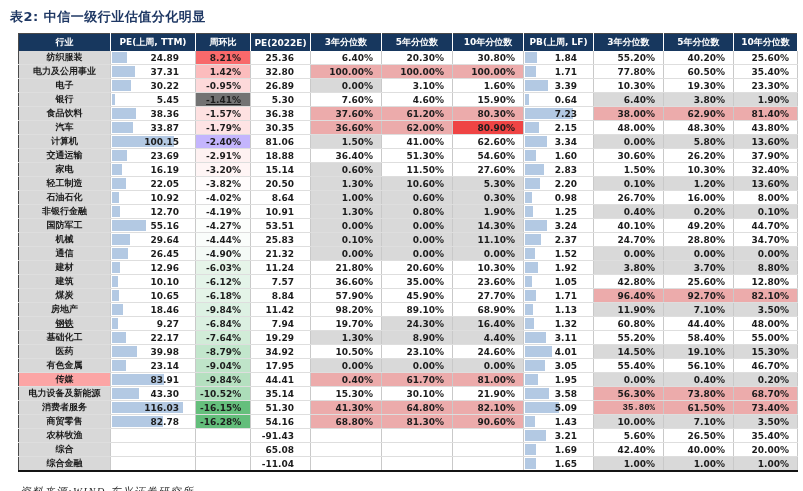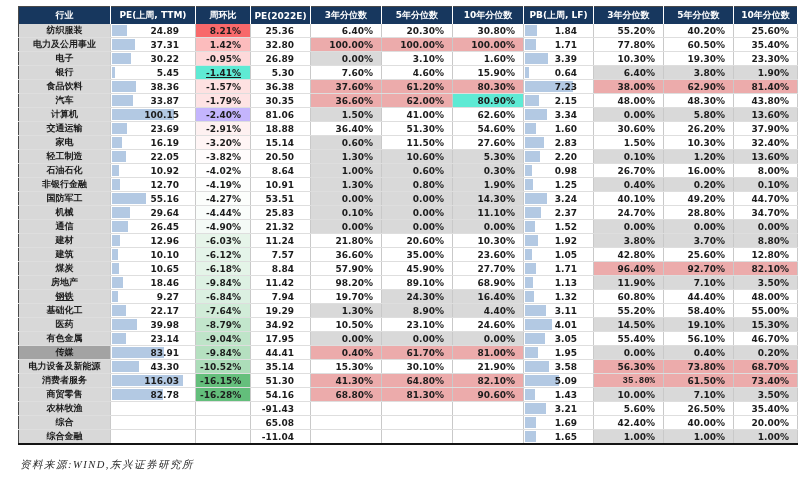--- a/index.html
+++ b/index.html
@@ -20,20 +20,24 @@
   td.wow{text-align:right;padding-right:9px;}
   td.pct{text-align:right;padding-right:8px;}
   .bar{position:absolute;z-index:1;left:1px;top:1px;bottom:1px;background:#B3C9E3;}
   .source{margin:13px 0 0 12px;font-family:"Liberation Serif","DejaVu Serif",serif;
           font-style:italic;font-size:10.5px;color:#2a2a2a;letter-spacing:1.5px;}
 </style>
 </head>
 <body>
 
 <div class="page">
+  <div class="title" style="color: rgb(31, 56, 100);">
+    <span>表2:</span>
+    <span>中信一级行业估值分化明显</span>
+  </div>
 
   <table>
     <colgroup>
       <col style="width:92px">
         <col style="width:85px">
         <col style="width:55px">
         <col style="width:60px">
       <col style="width:71px">
         <col style="width:71px">
         <col style="width:71px">
@@ -93,21 +97,21 @@
           <td class="pct"><span>3.10%</span></td>
           <td class="pct"><span>1.60%</span></td>
           <td class="num"><div class="bar" style="background: rgb(179, 201, 227); width: 32.8216%;"></div><span>3.39</span></td>
           <td class="pct"><span>10.30%</span></td>
           <td class="pct"><span>19.30%</span></td>
           <td class="pct"><span>23.30%</span></td>
         </tr>
         <tr>
           <td class="ind" style="background: rgb(216, 216, 216);"><span>银行</span></td>
           <td class="num"><div class="bar" style="background: rgb(179, 201, 227); width: 3.9925%;"></div><span>5.45</span></td>
-          <td class="wow" style="background: #5eead4; text-decoration: underline;"><span>-1.41%</span></td>
+          <td class="wow" style="background: #737373; text-decoration: underline;"><span>-1.41%</span></td>
           <td class="num"><span>5.30</span></td>
           <td class="pct"><span>7.60%</span></td>
           <td class="pct"><span>4.60%</span></td>
           <td class="pct"><span>15.90%</span></td>
           <td class="num"><div class="bar" style="background: rgb(179, 201, 227); width: 6.1964%;"></div><span>0.64</span></td>
           <td class="pct" style="background: rgb(217, 217, 217);"><span>6.40%</span></td>
           <td class="pct" style="background: rgb(217, 217, 217);"><span>3.80%</span></td>
           <td class="pct" style="background: rgb(217, 217, 217);"><span>1.90%</span></td>
         </tr>
         <tr>
@@ -123,21 +127,21 @@
           <td class="pct" style="background: rgb(236, 171, 171);"><span>62.90%</span></td>
           <td class="pct" style="background: rgb(236, 171, 171);"><span>81.40%</span></td>
         </tr>
         <tr>
           <td class="ind" style="background: rgb(216, 216, 216);"><span>汽车</span></td>
           <td class="num"><div class="bar" style="background: rgb(179, 201, 227); width: 24.8121%;"></div><span>33.87</span></td>
           <td class="wow" style="background: rgb(254, 227, 228);"><span>-1.79%</span></td>
           <td class="num"><span>30.35</span></td>
           <td class="pct" style="background: rgb(236, 171, 171);"><span>36.60%</span></td>
           <td class="pct" style="background: rgb(236, 171, 171);"><span>62.00%</span></td>
-          <td class="pct" style="background: #5eead4; margin-left: 32px;"><span>80.90%</span></td>
+          <td class="pct" style="background: #ef4444; margin-left: 32px;"><span>80.90%</span></td>
           <td class="num"><div class="bar" style="background: rgb(179, 201, 227); width: 20.816%;"></div><span>2.15</span></td>
           <td class="pct"><span>48.00%</span></td>
           <td class="pct"><span>48.30%</span></td>
           <td class="pct"><span>43.80%</span></td>
         </tr>
         <tr>
           <td class="ind" style="background: rgb(216, 216, 216);"><span>计算机</span></td>
           <td class="num"><div class="bar" style="background: rgb(179, 201, 227); width: 73.3668%;"></div><span>100.15</span></td>
           <td class="wow" style="background: #c4b5fd;"><span>-2.40%</span></td>
           <td class="num"><span>81.06</span></td>
@@ -351,21 +355,21 @@
           <td class="num"><span>17.95</span></td>
           <td class="pct" style="background: rgb(217, 217, 217);"><span>0.00%</span></td>
           <td class="pct" style="background: rgb(217, 217, 217);"><span>0.00%</span></td>
           <td class="pct" style="background: rgb(217, 217, 217);"><span>0.00%</span></td>
           <td class="num"><div class="bar" style="background: rgb(179, 201, 227); width: 29.5297%;"></div><span>3.05</span></td>
           <td class="pct"><span>55.40%</span></td>
           <td class="pct"><span>56.10%</span></td>
           <td class="pct"><span>46.70%</span></td>
         </tr>
         <tr>
-          <td class="ind" style="background: #a3a3a3;"><span>传媒</span></td>
+          <td class="ind" style="background: #fca5a5;"><span>传媒</span></td>
           <td class="num"><div class="bar" style="background: rgb(179, 201, 227); width: 61.4699%;"></div><span>83.91</span></td>
           <td class="wow" style="background: rgb(181, 224, 192);"><span>-9.84%</span></td>
           <td class="num"><span>44.41</span></td>
           <td class="pct" style="background: rgb(236, 171, 171);"><span>0.40%</span></td>
           <td class="pct" style="background: rgb(236, 171, 171);"><span>61.70%</span></td>
           <td class="pct" style="background: rgb(236, 171, 171);"><span>81.00%</span></td>
           <td class="num"><div class="bar" style="background: rgb(179, 201, 227); width: 18.8797%;"></div><span>1.95</span></td>
           <td class="pct" style="background: rgb(217, 217, 217);"><span>0.00%</span></td>
           <td class="pct" style="background: rgb(217, 217, 217);"><span>0.40%</span></td>
           <td class="pct" style="background: rgb(217, 217, 217);"><span>0.20%</span></td>

